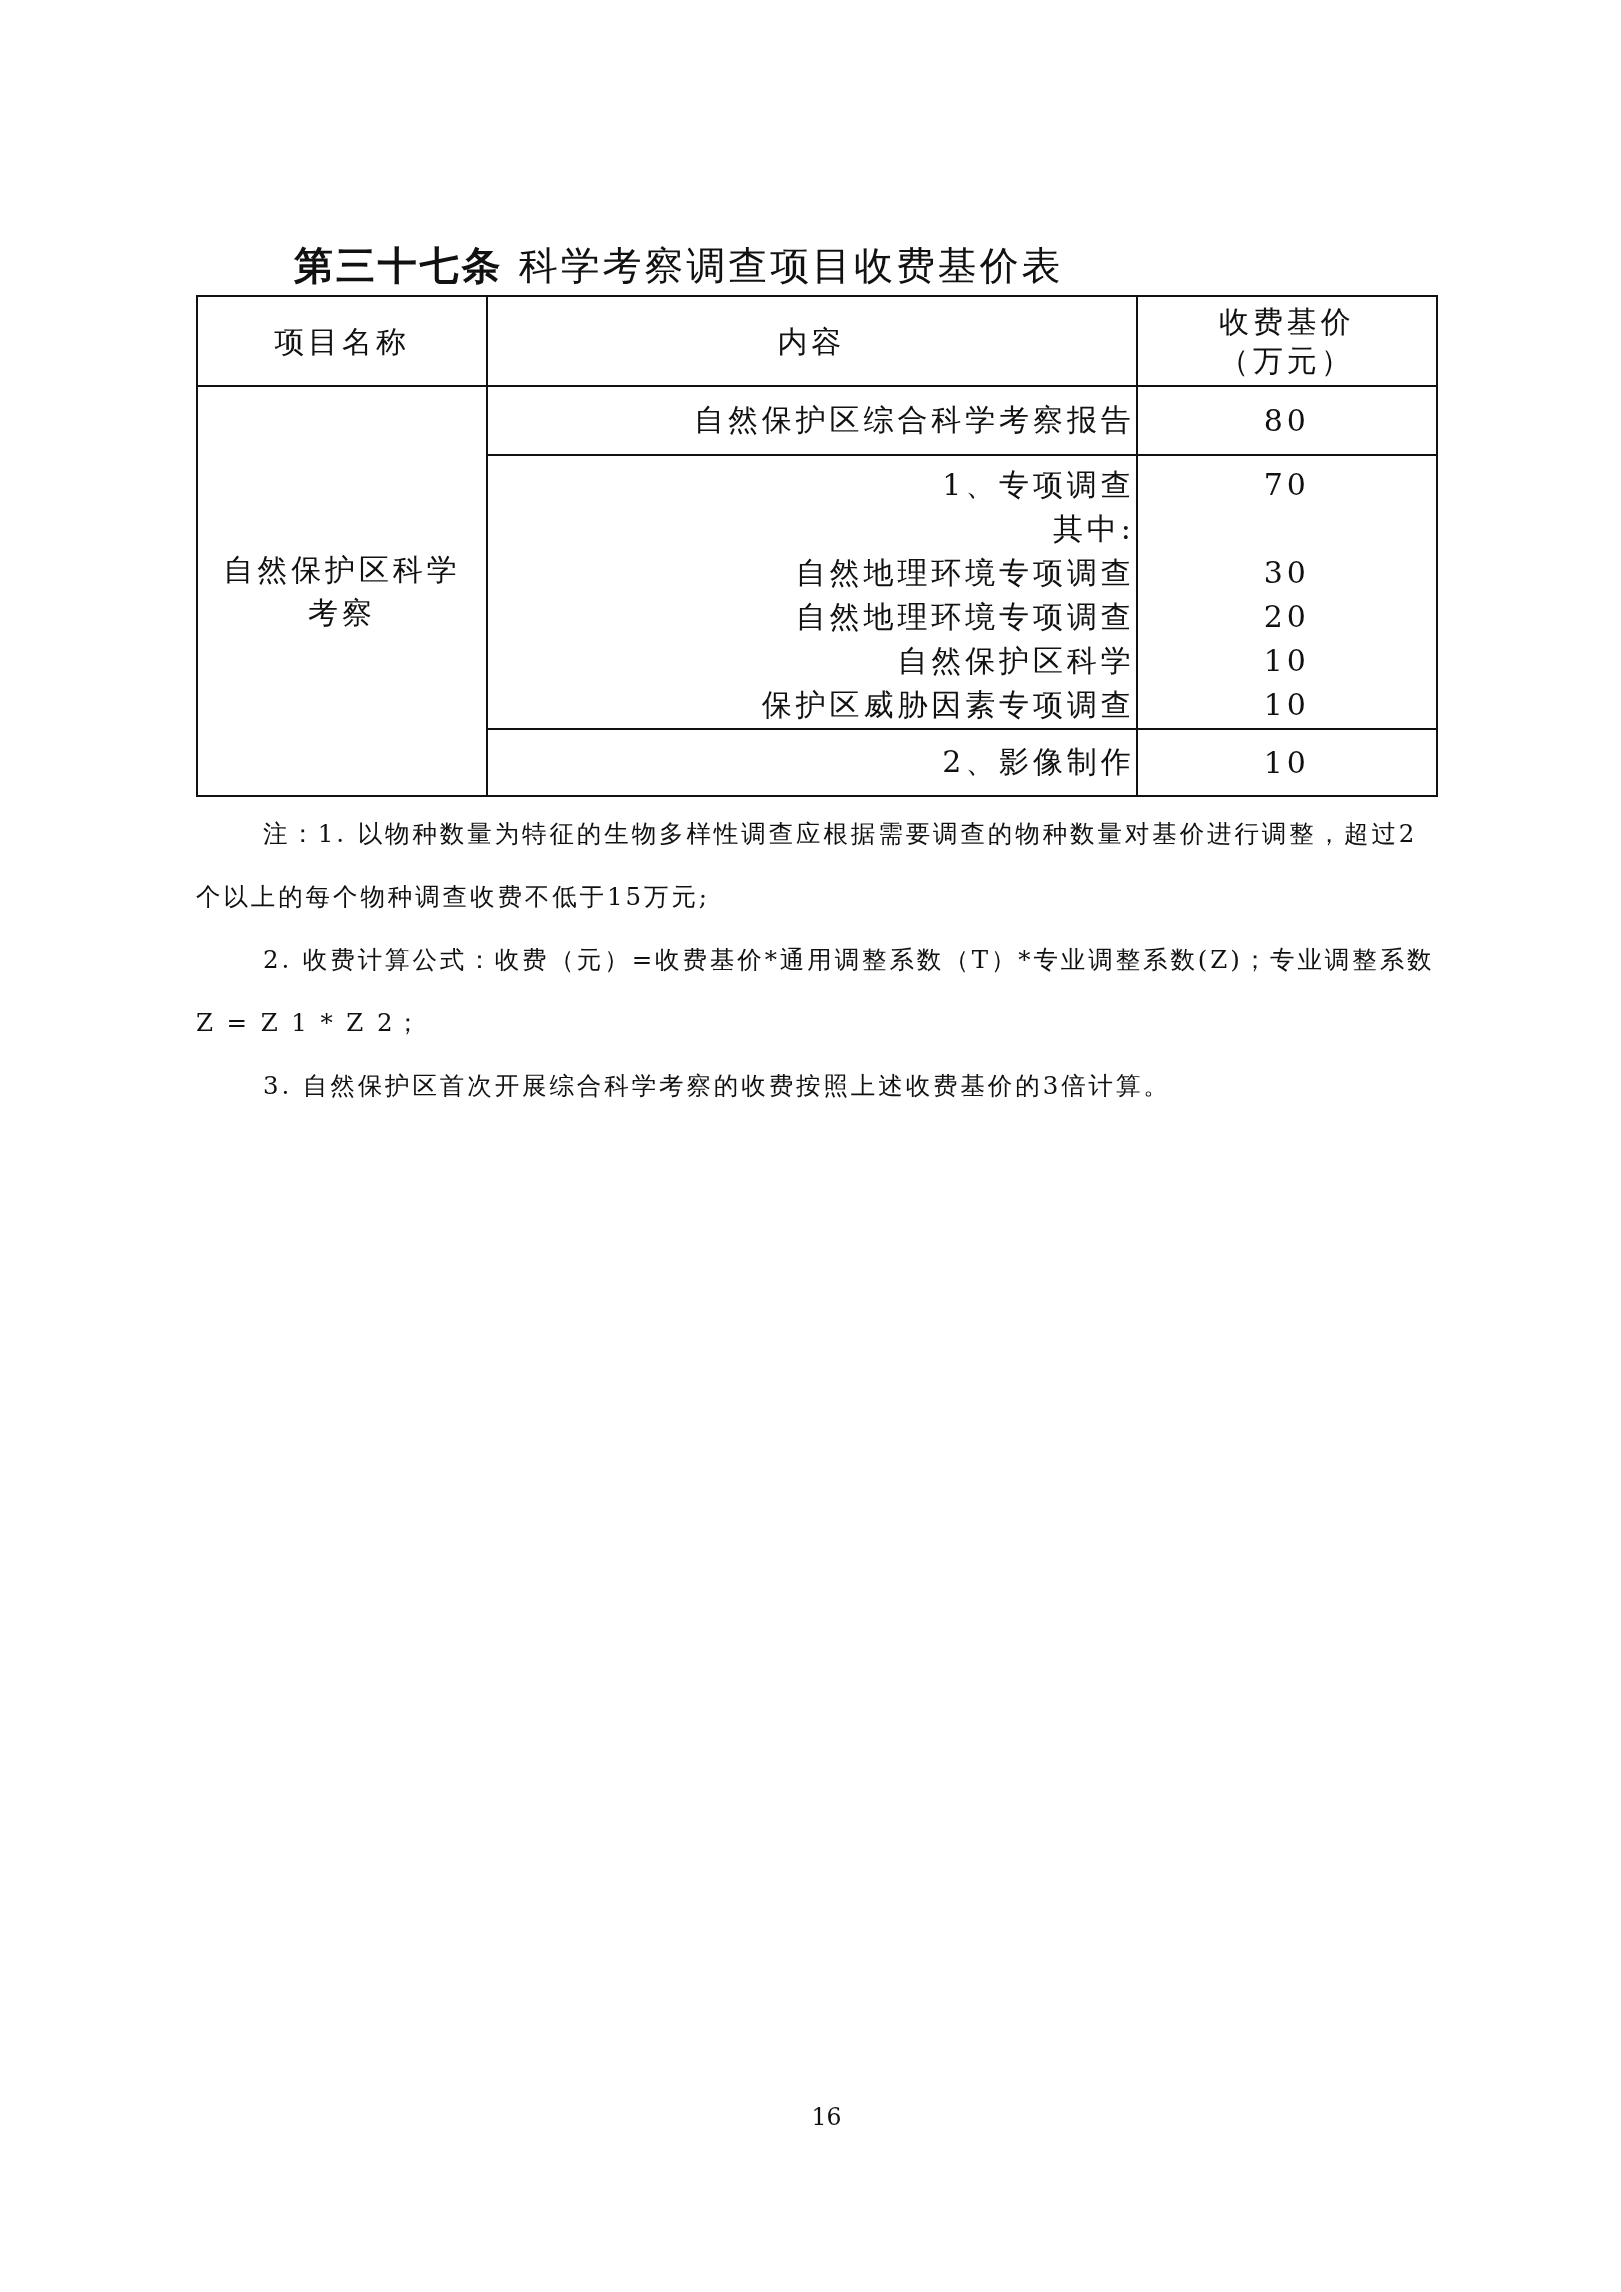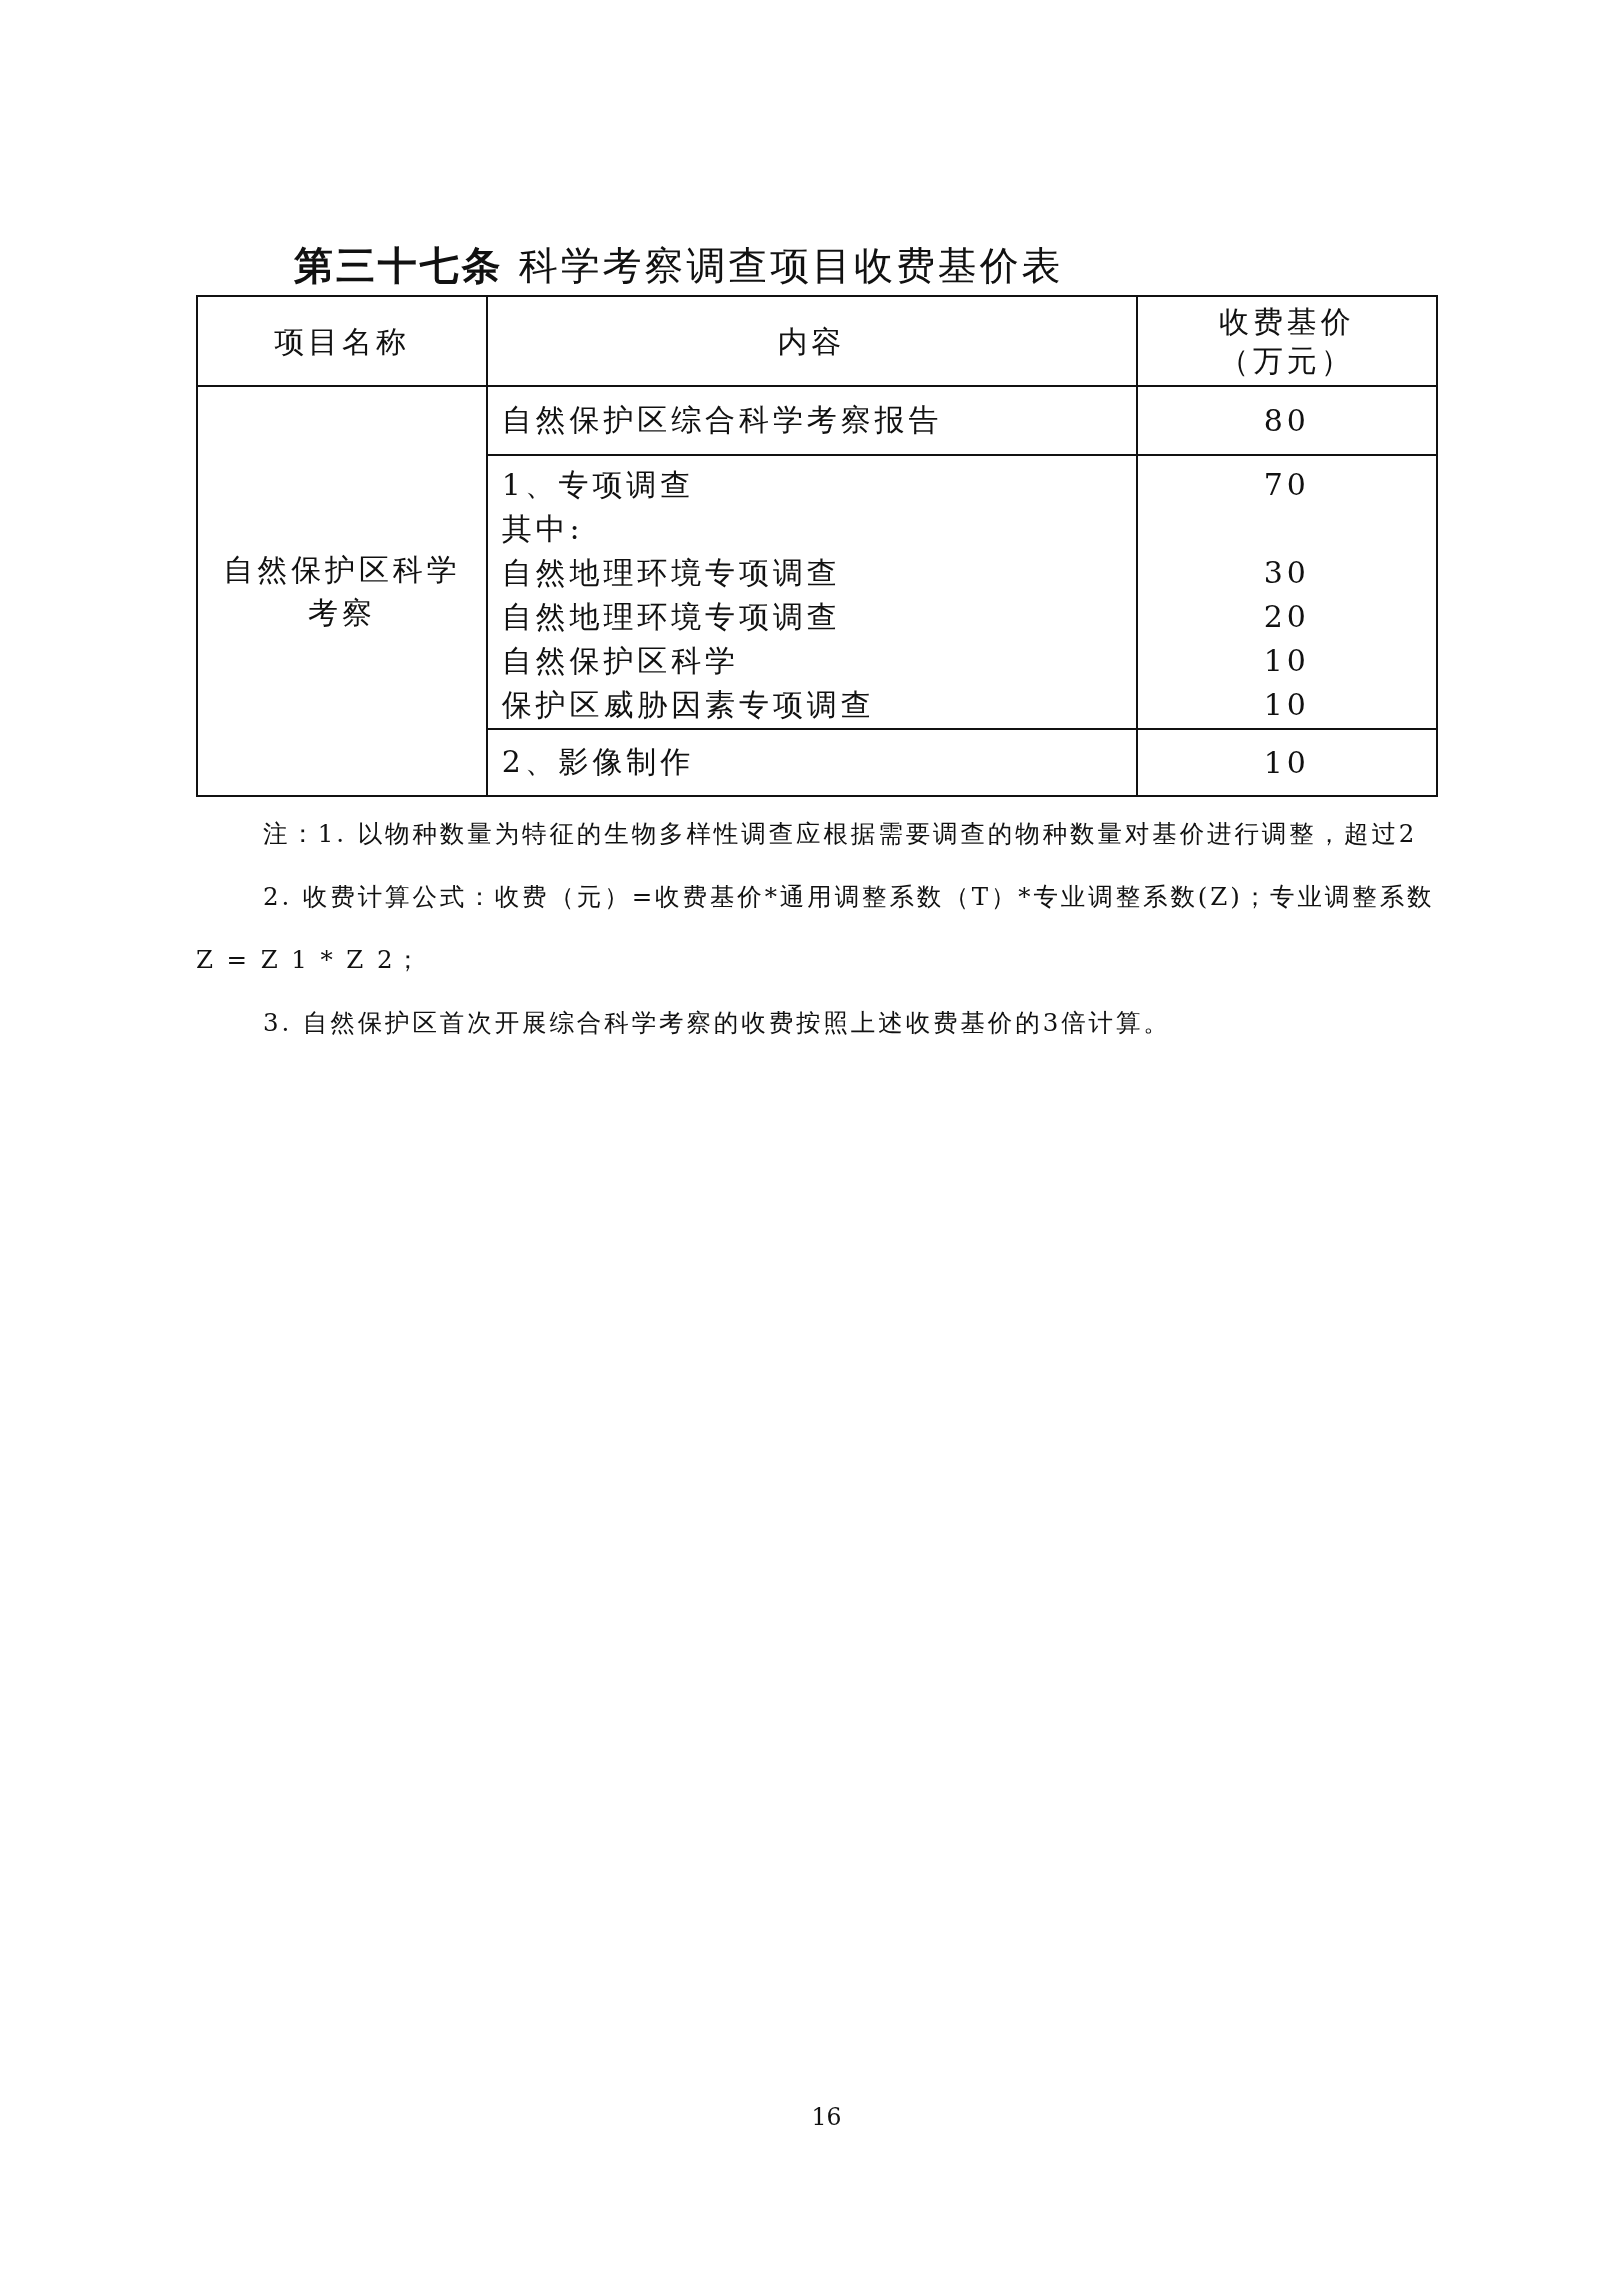--- a/index.html
+++ b/index.html
@@ -3,21 +3,21 @@
 <meta charset="utf-8">
 <style>
   html, body { margin:0; padding:0; background:#fff; }
   body { width:1621px; height:2293px; position:relative; font-family:"DejaVu Serif","Liberation Serif",serif; color:#111; }
   .title { position:absolute; left:294px; top:239px; font-size:39px; letter-spacing:2.9px; white-space:nowrap; }
   .title b { font-weight:bold; font-family:"DejaVu Sans","Liberation Sans",sans-serif; }
   table { position:absolute; left:196px; top:295px; width:1242px; border-collapse:collapse; font-size:30px; letter-spacing:3.9px; }
   td, th { border:2.9px solid #111; font-weight:normal; vertical-align:middle; }
   th { height:86px; text-align:center; line-height:39px; }
   .c1 { width:286px; text-align:center; line-height:43px; }
-  .c2 { width:633px; padding-left:13.7px; text-align:left; }
+  .c2 { width:633px; padding-left:13.7px; text-align:right; }
   .c3 { text-align:center; }
   .r1 { height:69px; }
   .r2 td.c2, .r2 td.c3 { vertical-align:top; padding-top:7px; line-height:44px; }
   .r3 { height:67px;margin-left:19px; }
   .notes { position:absolute; left:196px; top:802px; width:1245px; font-size:24.5px; line-height:63px; letter-spacing:2.9px; }
   .notes p { margin:0; }
   .ind { padding-left:67px; }
   .pagenum { position:absolute; left:16px; width:1621px; top:2103px; text-align:center; font-size:23.5px; }
 </style>
 </head>
@@ -57,19 +57,20 @@
   </tr>
   <tr class="r3">
     <td class="c2">2、影像制作</td>
     <td class="c3">10</td>
   </tr>
 </tbody>
   </table>
 
 <div class="notes">
   <p class="ind">注：1. 以物种数量为特征的生物多样性调查应根据需要调查的物种数量对基价进行调整，超过2</p>
+  <p>个以上的每个物种调查收费不低于15万元;</p>
   <p class="ind">2. 收费计算公式：收费（元）=收费基价*通用调整系数（T）*专业调整系数(Z)；专业调整系数</p>
   <p>Z = Z 1 * Z 2；</p>
   <p class="ind">3. 自然保护区首次开展综合科学考察的收费按照上述收费基价的3倍计算。</p>
 </div>
 
 <div class="pagenum">16</div>
 
 
 </body></html>

